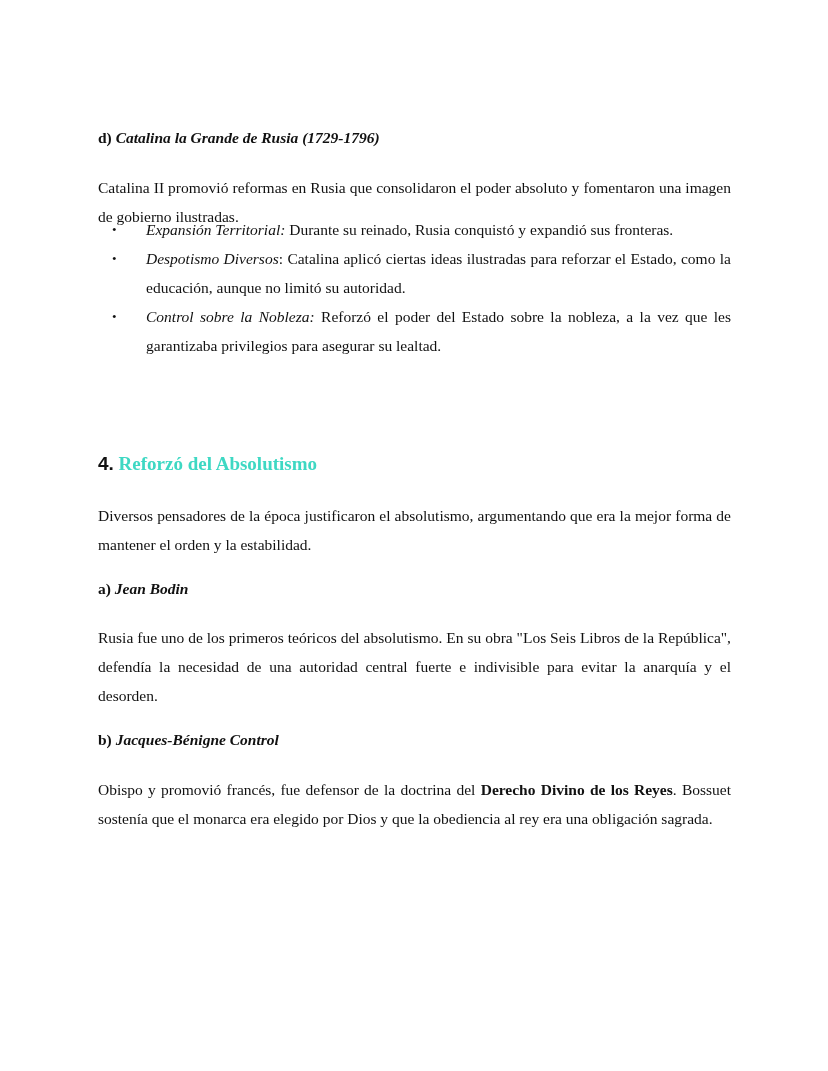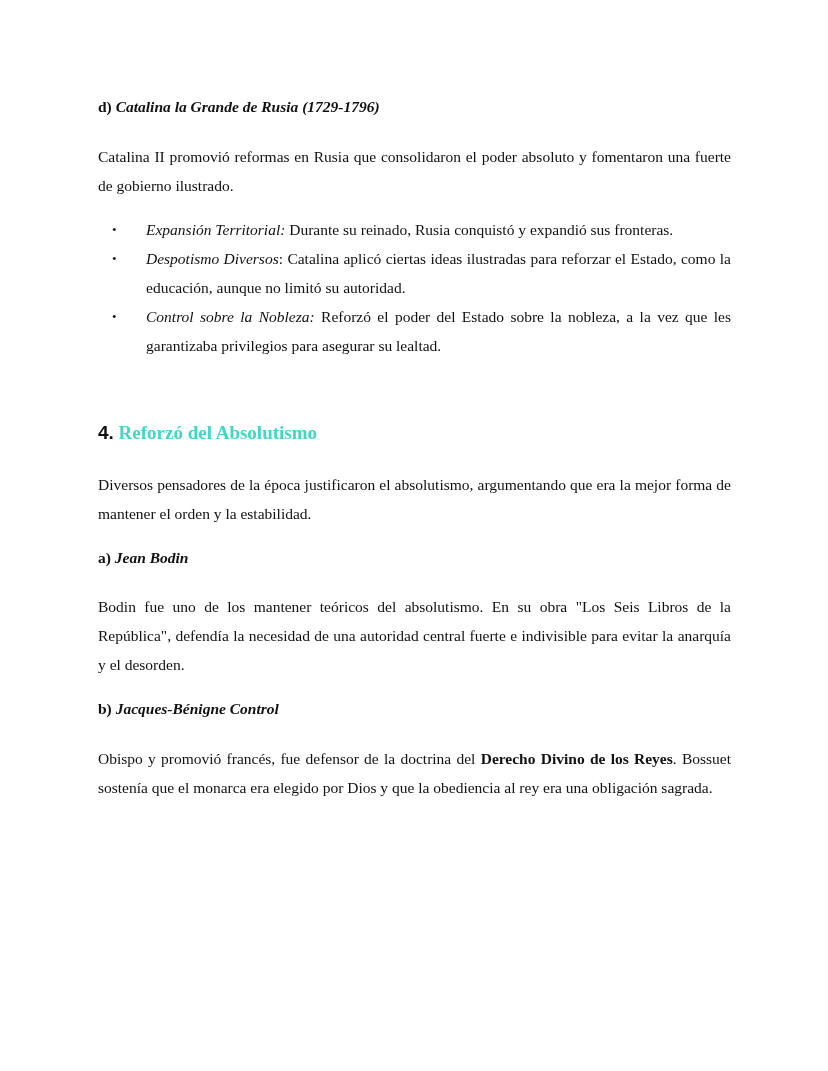--- a/index.html
+++ b/index.html
@@ -14,21 +14,21 @@
       overflow: hidden;
       font-family: "Liberation Serif", serif;
       color: #111111;
     }
     .page {
       position: absolute;
       left: 98px;
       top: 0;
       width: 633px;
     }
-    .block { position: absolute; left: 0; width: 633px; }
+    .block { position: absolute; left: 0; width: 633px; margin-top: 31px; }
     .subhead {
       font-size: 15.5px;
       font-weight: bold;
       line-height: 20px;
       white-space: nowrap;
     }
     .subhead .it { font-style: italic; }
     .para {
       font-size: 15.5px;
       line-height: 29px;
@@ -75,21 +75,21 @@
 </head>
 <body>
 
 <div class="page">
 
   <div class="block subhead" style="top:97px;">
     <span>d)</span>
     <span class="it">Catalina la Grande de Rusia (1729-1796)</span>
   </div>
 
-  <div class="block para" style="top:142px;">Catalina II promovió reformas en Rusia que consolidaron el poder absoluto y fomentaron una fuerte de gobierno ilustrado.</div>
+  <div class="block para" style="top:142px;">Catalina II promovió reformas en Rusia que consolidaron el poder absoluto y fomentaron una imagen de gobierno ilustradas.</div>
 
   <ul class="block bullets" style="top:215px;">
     <li>
       <span class="dot">•</span>
       <span class="term">Expansión Territorial</span><span class="sep-it">:</span><span> Durante su reinado, Rusia conquistó y expandió sus fronteras.</span>
     </li>
     <li>
       <span class="dot">•</span>
       <span class="term">Despotismo Diversos</span><span>:</span><span> Catalina aplicó ciertas ideas ilustradas para reforzar el Estado, como la educación, aunque no limitó su autoridad.</span>
     </li>
@@ -104,21 +104,21 @@
     <span class="title">Reforzó del Absolutismo</span>
   </div>
 
   <div class="block para" style="top:470px;">Diversos pensadores de la época justificaron el absolutismo, argumentando que era la mejor forma de mantener el orden y la estabilidad.</div>
 
   <div class="block subhead" style="top:548px;">
     <span>a)</span>
     <span class="it">Jean Bodin</span>
   </div>
 
-  <div class="block para" style="top:592px;">Bodin fue uno de los mantener teóricos del absolutismo. En su obra "Los Seis Libros de la República", defendía la necesidad de una autoridad central fuerte e indivisible para evitar la anarquía y el desorden.</div>
+  <div class="block para" style="top:592px;">Rusia fue uno de los primeros teóricos del absolutismo. En su obra "Los Seis Libros de la República", defendía la necesidad de una autoridad central fuerte e indivisible para evitar la anarquía y el desorden.</div>
 
   <div class="block subhead" style="top:699px;">
     <span>b)</span>
     <span class="it">Jacques-Bénigne Control</span>
   </div>
 
   <div class="block para" style="top:744px;"><span>Obispo y promovió francés, fue defensor de la doctrina del </span><span class="strong">Derecho Divino de los Reyes</span><span>. Bossuet sostenía que el monarca era elegido por Dios y que la obediencia al rey era una obligación sagrada.</span></div>
 
 </div>
 

